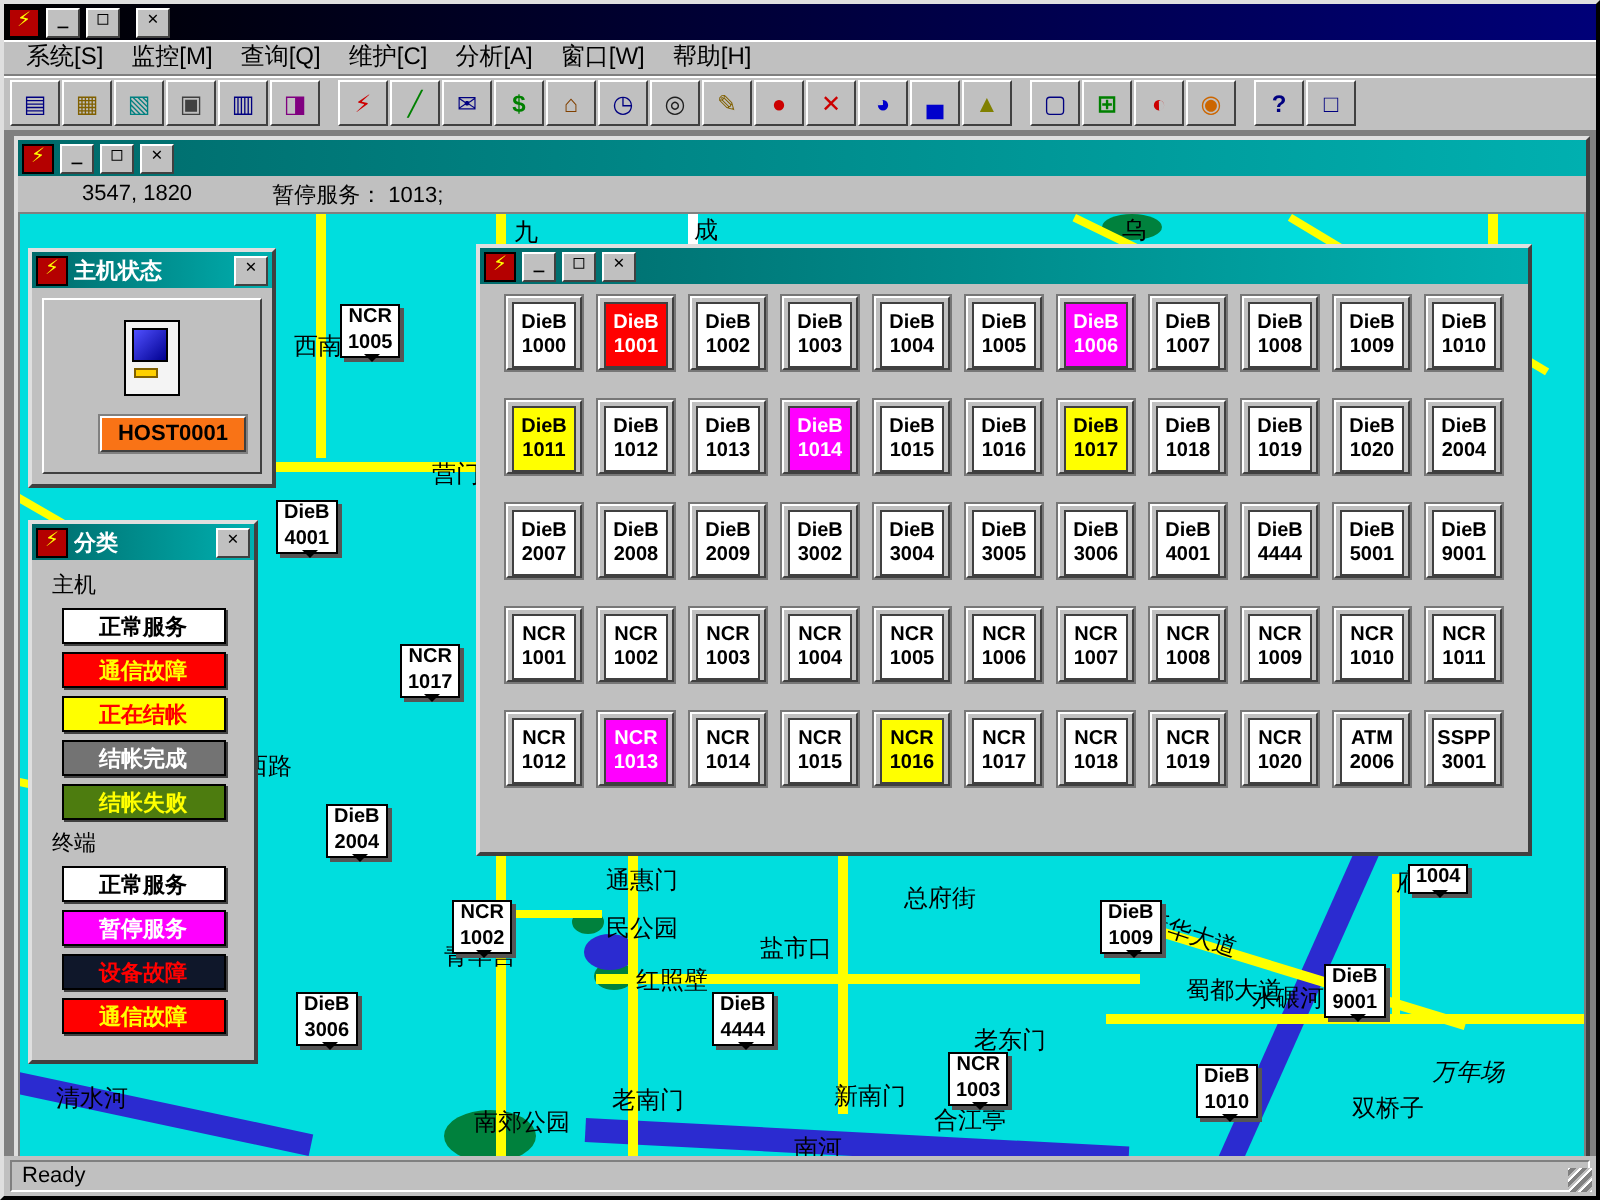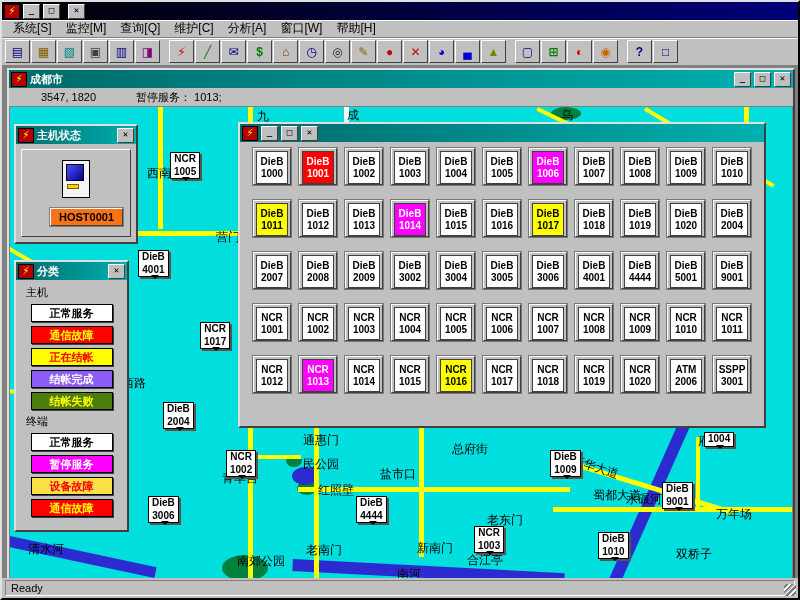--- a/index.html
+++ b/index.html
@@ -132,21 +132,20 @@
       <div class="tsep"></div>
       <div class="tbtn" style="color: rgb(0, 0, 128);">?</div>
       <div class="tbtn" style="color: rgb(0, 0, 128);">□</div>
     </div>
 
   <div class="mdi">
 
     <div class="child w-chengdu">
       <div class="titlebar ctitle">
         <span class="app-icon">⚡</span>
-        <span class="t-label">成都市</span>
         <span class="wbtn">_</span>
         <span class="wbtn">□</span>
         <span class="wbtn">✕</span>
       </div>
       <div class="infobar">
         <span>3547, 1820</span>
         <span>暂停服务： 1013;</span>
       </div>
       <div class="map">
           <div class="park" style="left: 212px; top: 448px; width: 46px; height: 26px;"></div>
@@ -187,21 +186,21 @@
           <div class="mlabel" style="left: 308px; top: 375px;">红照壁</div>
           <div class="mlabel" style="left: 370px; top: 359px;">盐市口</div>
           <div class="mlabel" style="left: 442px; top: 334px;">总府街</div>
           <div class="mlabel" style="left: 477px; top: 405px;">老东门</div>
           <div class="mlabel" style="left: 296px; top: 435px;">老南门</div>
           <div class="mlabel" style="left: 407px; top: 433px;">新南门</div>
           <div class="mlabel" style="left: 457px; top: 445px;">合江亭</div>
           <div class="mlabel" style="left: 227px; top: 446px;">南郊公园</div>
           <div class="mlabel" style="left: 387px; top: 459px;">南河</div>
           <div class="mlabel" style="left: 18px; top: 434px;">清水河</div>
-          <div class="mlabel" style="left: 706px; top: 399px;">万年场</div>
+          <div class="mlabel" style="left: 706px; top: 421px; font-style: italic;">万年场</div>
           <div class="mlabel" style="left: 666px; top: 439px;">双桥子</div>
           <div class="mlabel" style="left: 616px; top: 384px;">水碾河</div>
           <div class="mlabel" style="left: 688px; top: 326px;">府河</div>
           <div class="mlabel" style="left: 565px; top: 345px; transform: rotate(18deg);">新华大道</div>
           <div class="mlabel" style="left: 583px; top: 380px;">蜀都大道</div>
           <div class="marker" style="left: 160px; top: 45px;">
             <div class="mk-t">NCR</div>
             <div class="mk-i">1005</div>
           </div>
           <div class="marker" style="left: 128px; top: 143px;">
@@ -270,26 +269,26 @@
       <div class="titlebar ctitle">
         <span class="app-icon">⚡</span>
         <span class="t-label">分类</span>
         <span class="wbtn">✕</span>
       </div>
       <div class="legend-content">
           <div class="lg-head">主机</div>
           <div class="swatch" style="background: rgb(255, 255, 255); color: rgb(0, 0, 0);">正常服务</div>
           <div class="swatch" style="background: rgb(255, 0, 0); color: rgb(255, 255, 0);">通信故障</div>
           <div class="swatch" style="background: rgb(255, 255, 0); color: rgb(255, 0, 0);">正在结帐</div>
-          <div class="swatch" style="background: #8b5cf6; color: rgb(255, 255, 255);">结帐完成</div>
+          <div class="swatch" style="background: #737373; color: rgb(255, 255, 255);">结帐完成</div>
           <div class="swatch" style="background: #4d7c0f; color: rgb(255, 255, 0);">结帐失败</div>
           <div class="lg-head">终端</div>
           <div class="swatch" style="background: rgb(255, 255, 255); color: rgb(0, 0, 0);">正常服务</div>
           <div class="swatch" style="background: rgb(255, 0, 255); color: rgb(255, 255, 255);">暂停服务</div>
-          <div class="swatch" style="background: #fde047; color: rgb(255, 0, 0);">设备故障</div>
+          <div class="swatch" style="background: #0f172a; color: rgb(255, 0, 0);">设备故障</div>
           <div class="swatch" style="background: rgb(255, 0, 0); color: rgb(255, 255, 0);">通信故障</div>
         </div>
     </div>
 
     <div class="child w-matrix">
       <div class="titlebar ctitle">
         <span class="app-icon">⚡</span>
         <span class="wbtn">_</span>
         <span class="wbtn">□</span>
         <span class="wbtn">✕</span>

